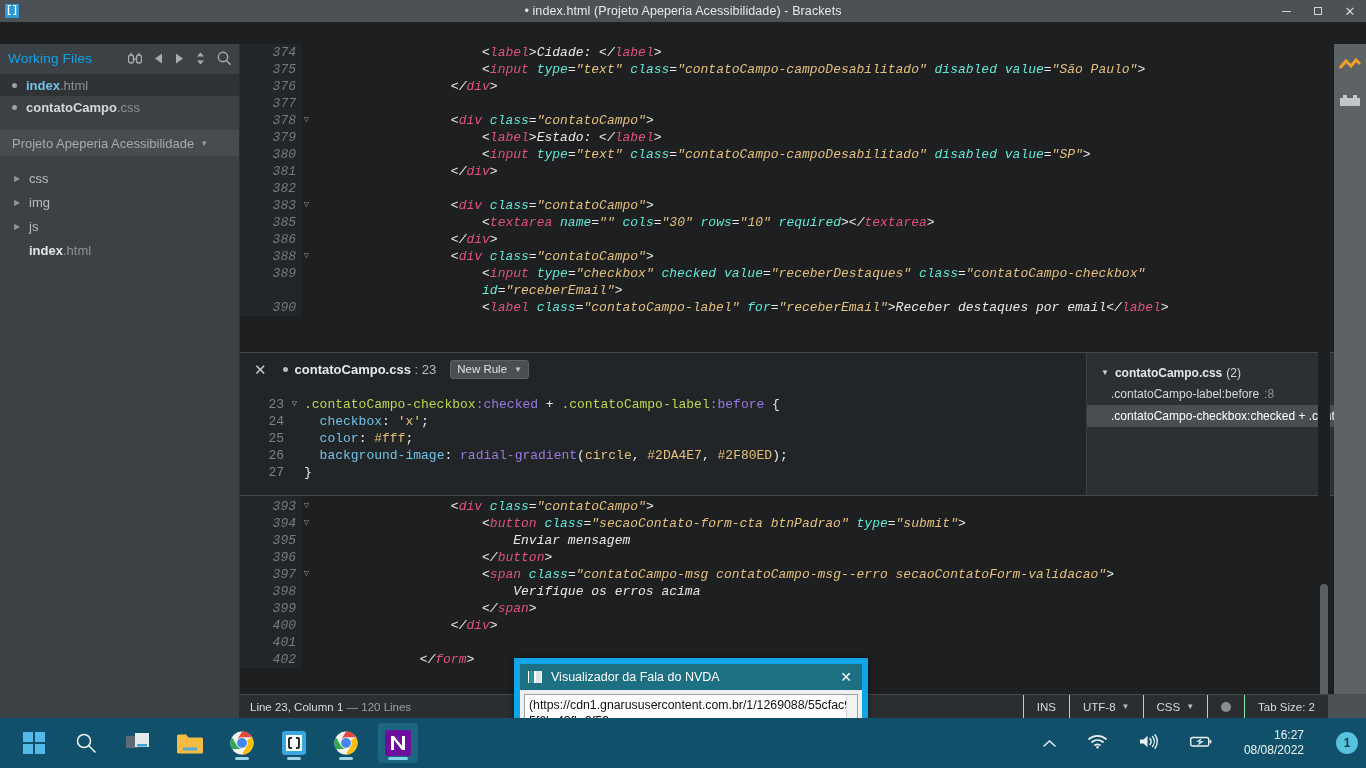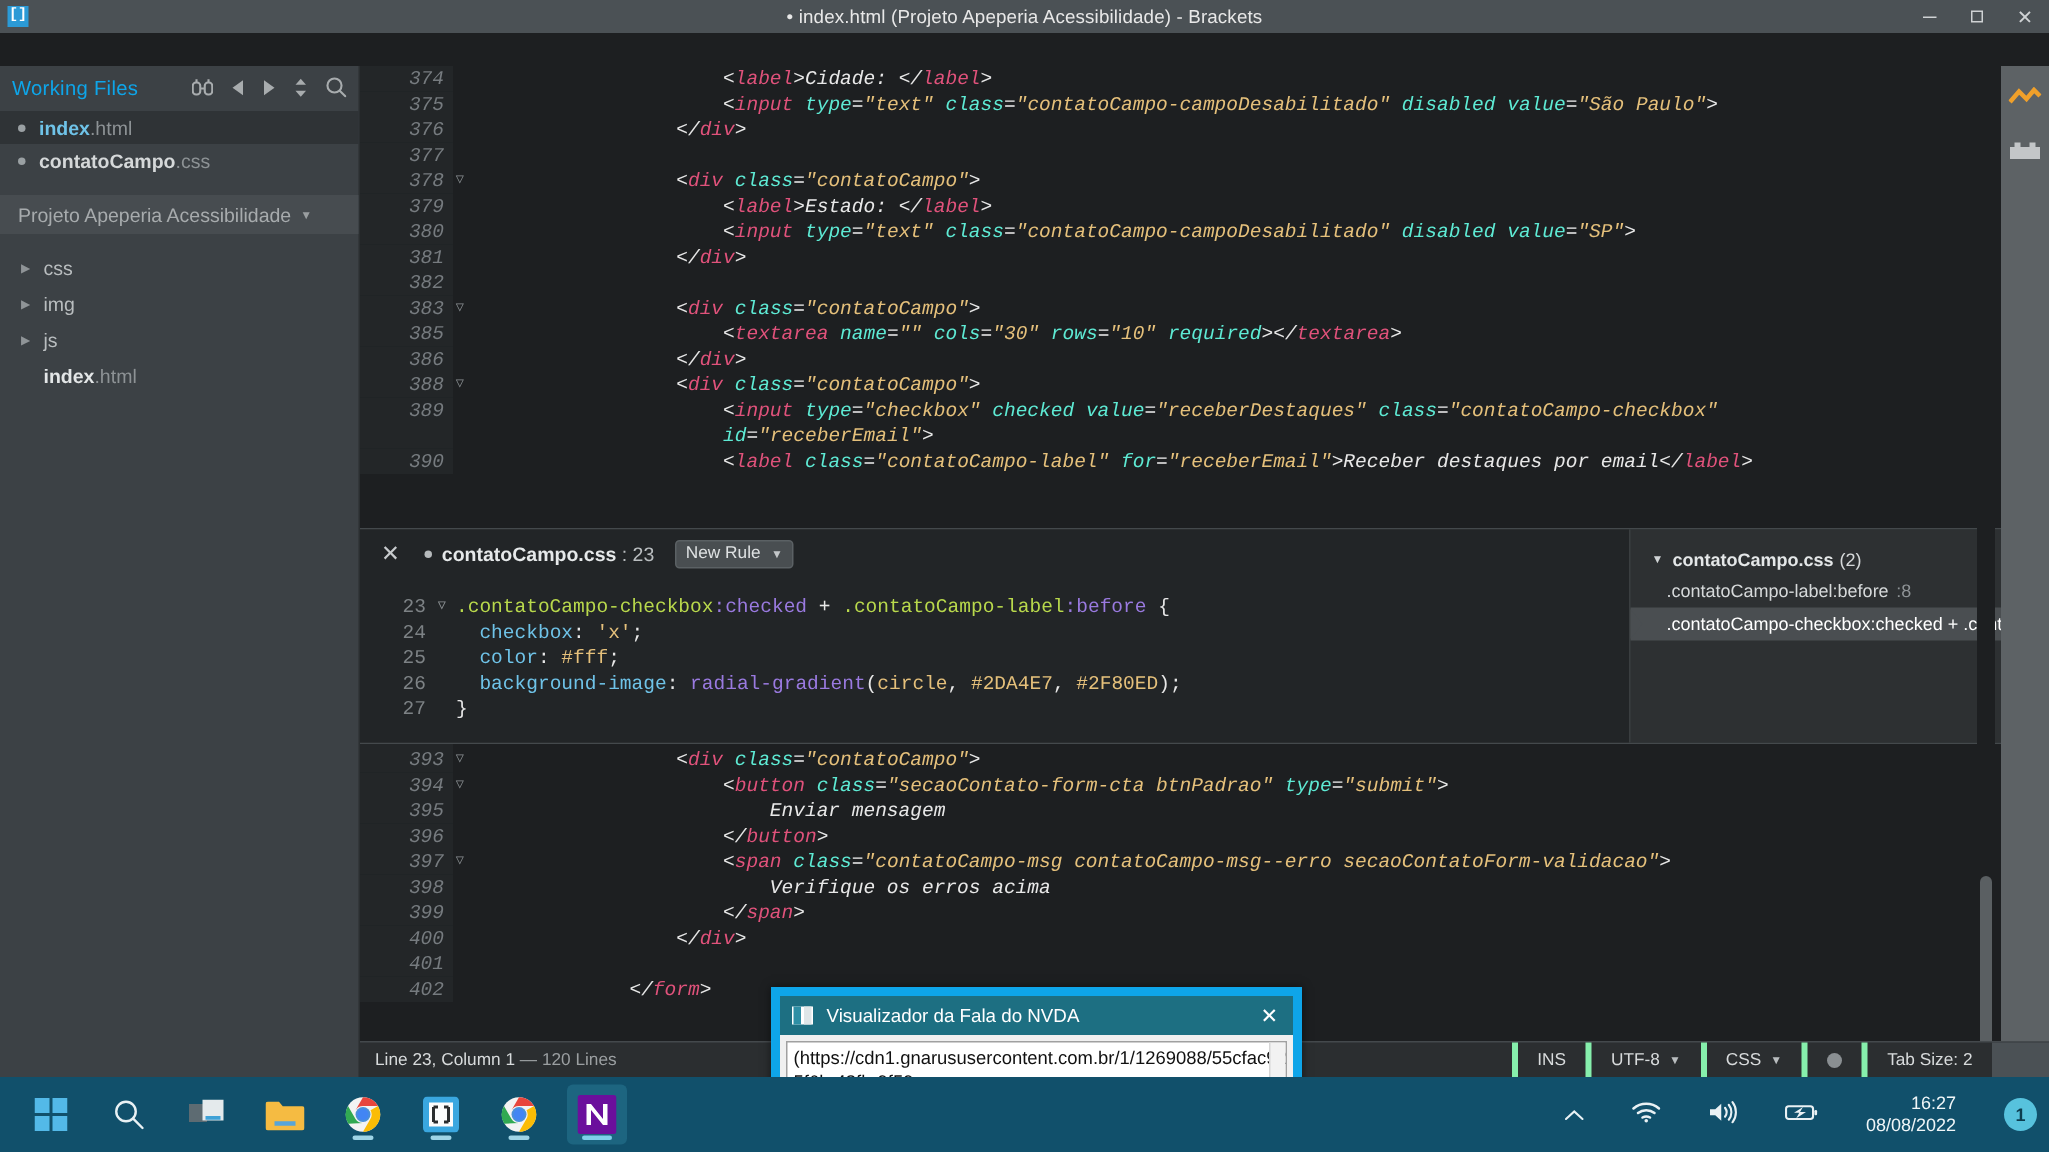--- a/index.html
+++ b/index.html
@@ -185,21 +185,21 @@
     position:absolute; left:240px; top:694px; width:1126px; height:24px;
     background:#2b2e30; display:flex; align-items:center;
     border-top:1px solid #44494c;
   }
   .sb-left { padding-left:10px; font-size:11.5px; color:#d8dbdc; }
   .sb-left .dim { color:#9b9fa1; }
   .sb-right { margin-left:auto; display:flex; align-items:center; height:24px; }
   .sb-cell {
     height:24px; display:flex; align-items:center; justify-content:center;
     padding:0 13px; font-size:11.5px; color:#d8dbdc;
-    border-left:4px solid #86efac; gap:6px;
+    border-left:1px solid #86efac; gap:6px;
   }
   .sb-cell .cv { font-size:8px; color:#b9bdbf; }
   .sb-indicator { width:10px; height:10px; border-radius:50%; background:#8a8f92; }
   .sb-pad { width:38px; height:24px; background:#4b5155; }
 
   
   .nvda {
     position:absolute; left:514px; top:658px; width:354px; height:86px;
     background:#f0f0f0; border:6px solid #0ea5e9;
     box-shadow:0 0 6px rgba(0,0,0,.5);

